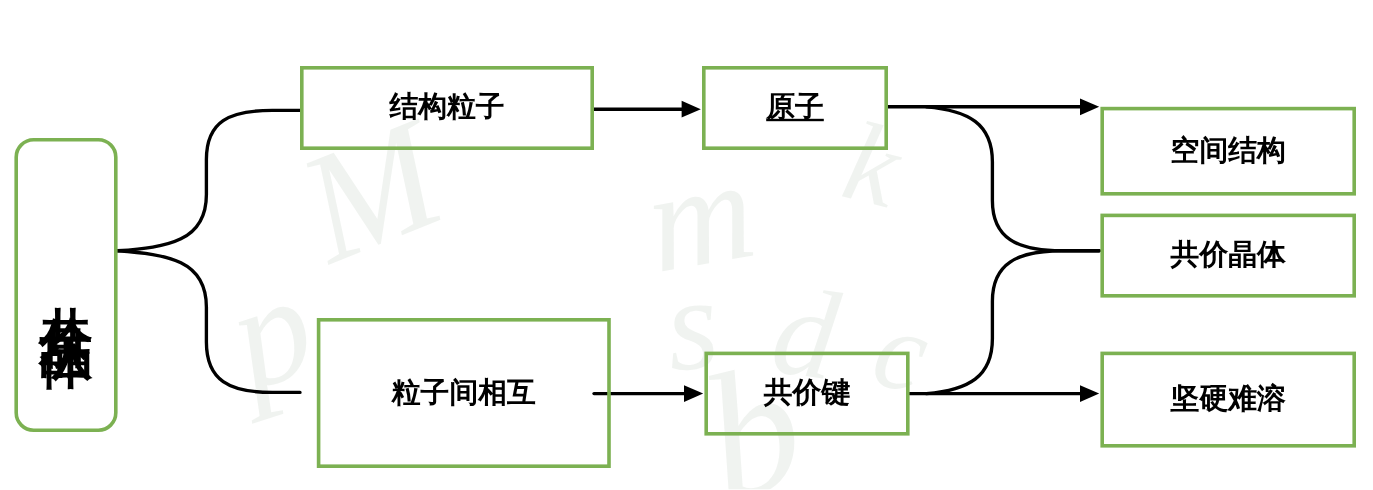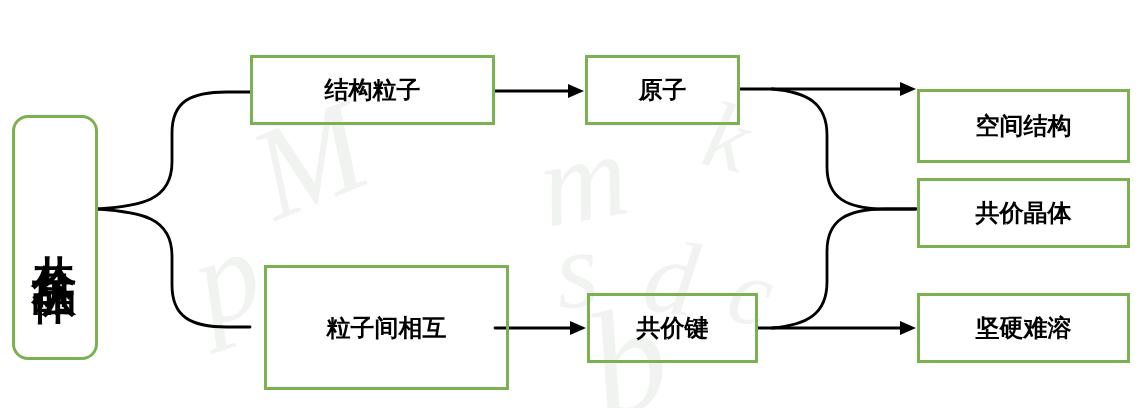--- a/index.html
+++ b/index.html
@@ -67,26 +67,26 @@
     border-radius: 16px;
     border-width: 3.5px;
     font-size: 44px;
   }
   .box-root .vtext {
     writing-mode: vertical-rl;
     text-orientation: upright;
     letter-spacing: 9px;
   }
   .box-structural { left: 250px; top:  55px; width: 245px; height:  70px; }
-  .box-atom       { left: 585px; top:  55px; width: 155px; height:  70px; }
+  .box-atom       { left: 585px; top:  55px; width: 155px; height:  70px; text-decoration: underline; }
   .box-spatial    { left: 917px; top:  53px; width: 213px; height:  74px; margin-top: 36px; }
   .box-force      { left: 264px; top: 265px; width: 245px; height: 125px; }
   .box-bond       { left: 587px; top: 293px; width: 171px; height:  70px; }
   .box-crystal    { left: 917px; top: 178px; width: 213px; height:  70px; }
-  .box-hard       { left: 917px; top: 293px; width: 213px; height:  70px; }
+  .box-hard       { left: 917px; top: 293px; width: 213px; height:  80px; }
 </style>
 </head>
 <body>
 
 <div class="canvas">
 
   <span class="wm wm1">M</span>
   <span class="wm wm2">m</span>
   <span class="wm wm3">k</span>
   <span class="wm wm4">p</span>

